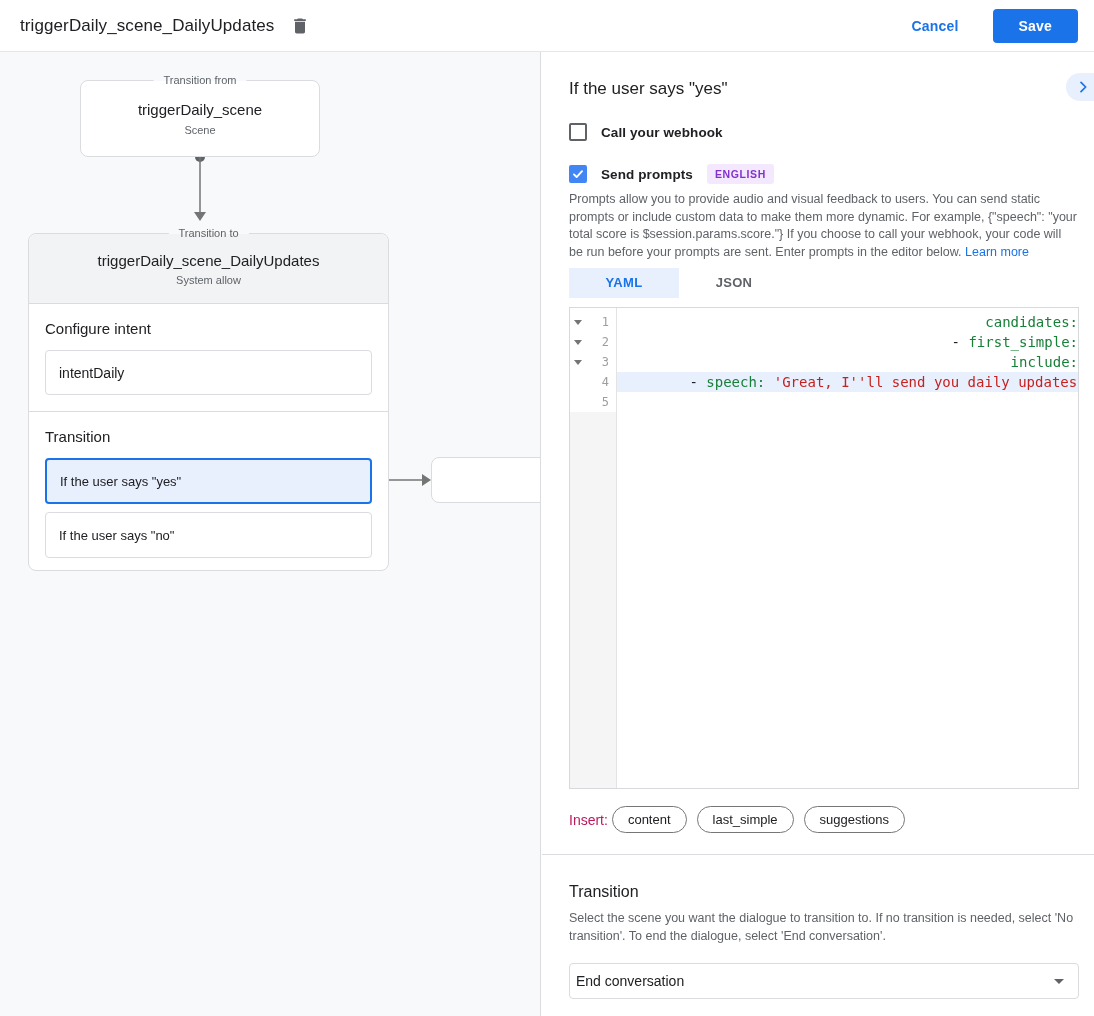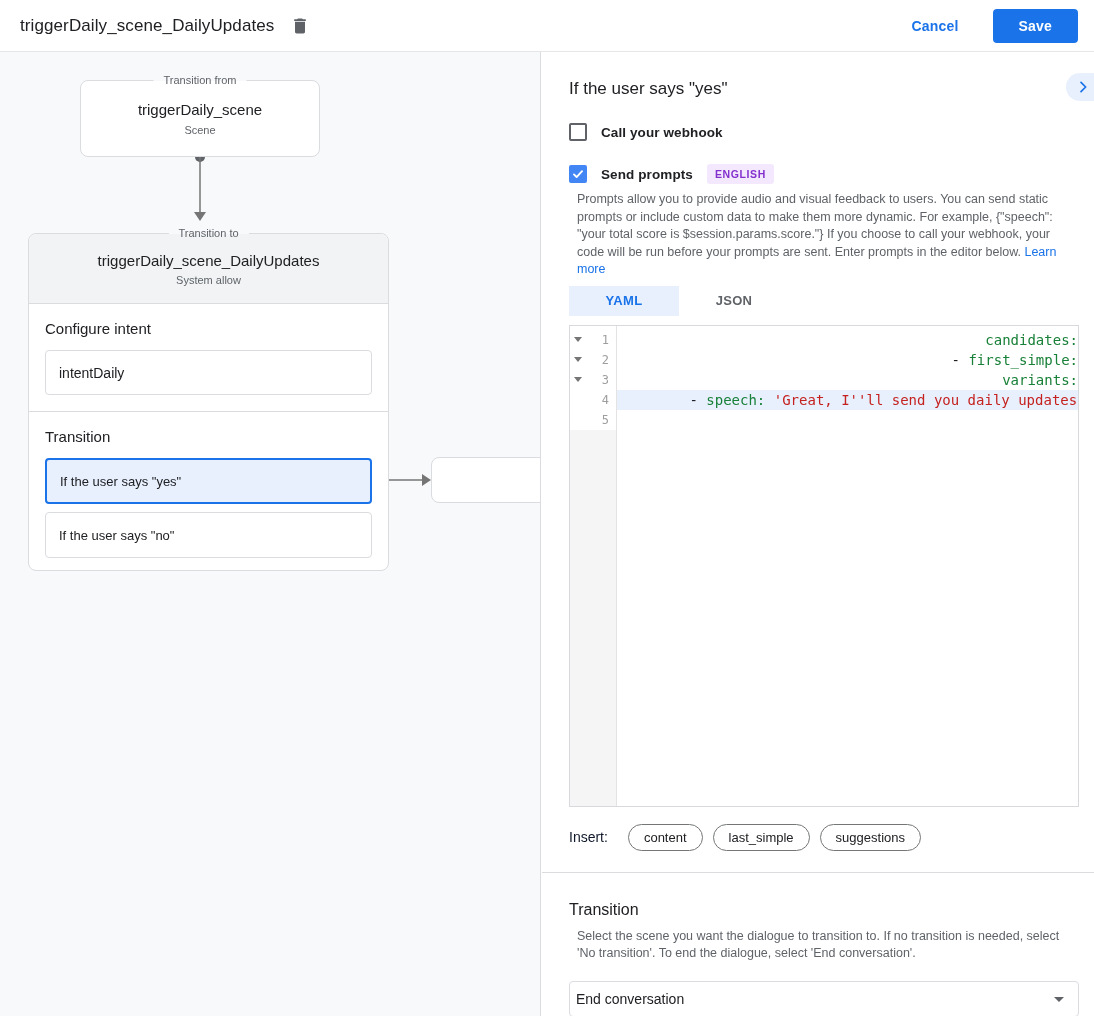--- a/index.html
+++ b/index.html
@@ -89,21 +89,21 @@
   .check-row .label { font-size:13.5px; font-weight:bold; color:#202124; margin-left:14px; letter-spacing:.1px; }
   .cbx {
     width:18px; height:18px; border:2px solid #5f6368; border-radius:2px; background:#fff;
     cursor:pointer; flex:0 0 auto; display:flex; align-items:center; justify-content:center;
   }
   .cbx.checked { background:#4285f4; border-color:#4285f4; }
   .lang-badge {
     margin-left:14px; background:#f3e8fd; color:#8430ce; font-size:10.5px; font-weight:bold;
     letter-spacing:.6px; padding:4px 8px; border-radius:3px;
   }
-  .desc { margin-top:7px; max-width:512px; font-size:12.5px; line-height:17.5px; color:#5f6368;margin-left:8px; }
+  .desc { margin-top:7px; max-width:512px; font-size:12.5px; line-height:17.5px; color:#5f6368; }
   .desc a { color:#1a73e8; text-decoration:none; cursor:pointer; }
   .tabs { display:flex; margin-top:7px; }
   .tab { width:110px; height:30px; line-height:30px; text-align:center; font-size:13px; font-weight:bold;
          color:#5f6368; cursor:pointer; letter-spacing:.3px; }
   .tab.active { background:#e8f0fe; color:#1a73e8; }
   
   .editor {
     margin-top:9px; width:510px; height:482px; border:1px solid #d7d9dc;
     display:flex; background:#fff; overflow:hidden;
   }
@@ -114,21 +114,21 @@
   .tri.show::after { content:""; border-left:4px solid transparent; border-right:4px solid transparent; border-top:5px solid #757575; }
   .lnum { flex:1; text-align:right; padding-right:7px; font-family:"DejaVu Sans Mono", monospace; font-size:12px; color:#9e9e9e; }
   .code-area { flex:1; padding-top:4px; font-family:"DejaVu Sans Mono", monospace; font-size:14px; cursor:text; overflow:hidden;text-align:right; }
   .code-row { height:20px; line-height:20px; white-space:pre; padding-left:5px; }
   .code-row.hl { background:#e8f0fe; }
   .tk-key { color:#188038; }
   .tk-str { color:#c5221f; }
   .tk-plain { color:#202124; }
   
   .insert-row { display:flex; align-items:center; margin-top:17px; }
-  .insert-label { font-size:14px; color:#0f172a; margin-right:20px; }
+  .insert-label { font-size:14px; color:#be185d; margin-right:4px; }
   .pill {
     background:#fff; border:1px solid #747775; border-radius:14px; color:#202124;
     font-family:inherit; font-size:13px; padding:5px 15px; margin-right:10px; cursor:pointer;
   }
   .panel-divider { border-top:1px solid #dadce0; margin:21px -16px 0 -27px; }
   .transition-title { margin-top:27px; font-size:16px; font-weight:normal; color:#202124; line-height:20px; }
   .select-box {
     margin-top:18px; width:510px; height:36px; border:1px solid #dadce0; border-radius:4px;
     display:flex; align-items:center; padding:0 6px; font-size:14px; color:#202124;
     cursor:pointer; background:#fff; position:relative;
@@ -257,21 +257,21 @@
             </div>
             <div class="gutter-row">
               <span class="tri"></span>
               <span class="lnum">5</span>
             </div>
           </div>
       </div>
       <div class="code-area">
           <div class="code-row"><span class="tk-key">candidates:</span></div>
           <div class="code-row"><span class="tk-plain">  - </span><span class="tk-key">first_simple:</span></div>
-          <div class="code-row"><span class="tk-plain">      </span><span class="tk-key">variants:</span></div>
+          <div class="code-row"><span class="tk-plain">      </span><span class="tk-key">include:</span></div>
           <div class="code-row hl"><span class="tk-plain">        - </span><span class="tk-key">speech:</span><span class="tk-plain"> </span><span class="tk-str">'Great, I''ll send you daily updates.</span></div>
           <div class="code-row"></div>
         </div>
     </div>
 
     <div class="insert-row">
       <span class="insert-label">Insert:</span>
       <span style="display:flex;">
           <button class="pill">content</button>
           <button class="pill">last_simple</button>

